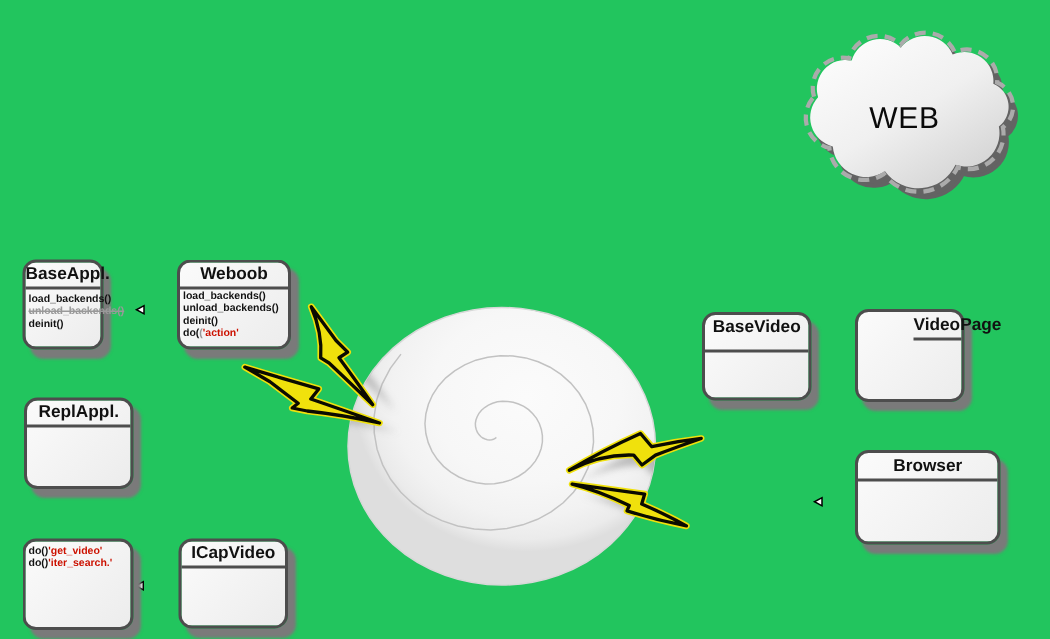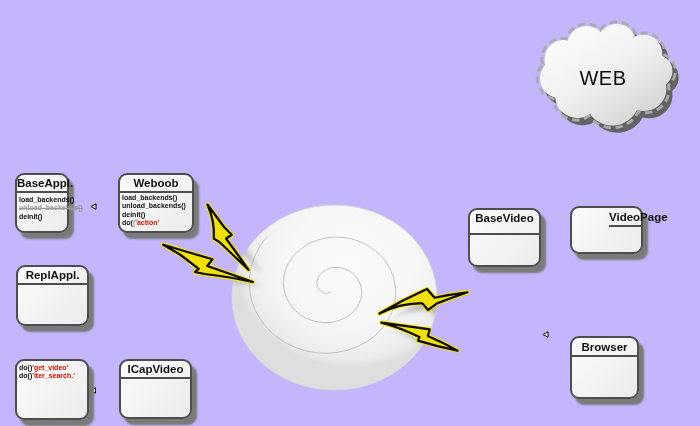--- a/index.html
+++ b/index.html
@@ -1,15 +1,15 @@
 <!DOCTYPE html>
 <html><head><meta charset="utf-8"><style>
 * { margin:0; padding:0; box-sizing:border-box; }
 html,body { width:700px; height:426px; background:#000; overflow:hidden; }
-#stage { position:relative; width:700px; height:426px; background:#c4b5fd;
+#stage { position:relative; width:700px; height:426px; background:#22c55e;
   font-family:"Liberation Sans",sans-serif; }
 .box { position:absolute; border:2.5px solid #4d4d4d; border-radius:9px;
   background:linear-gradient(135deg,#fbfbfb 0%,#ececec 100%);
   box-shadow:5px 6px 2px #7a7a7a; }
 .ttl { display:block; text-align:center; font-weight:bold; font-size:11.5px;
   color:#111; border-bottom:2px solid #4d4d4d; }
 .bdy { display:block; font-weight:bold; font-size:7px; line-height:8.5px; color:#111;
   padding:2.5px 0 0 2px; white-space:nowrap; }
 .gray { color:#999; text-decoration:line-through; }
 .red { color:#cc1100; }
@@ -89,18 +89,18 @@
 </div>
 <div class="box" style="left:15px;top:359px;width:74px;height:61px;">
  <span class="bdy">do()<span class="red">'get_video'</span><br>do()<span class="red">'iter_search.'</span></span>
 </div>
 <div class="box" style="left:119px;top:359px;width:73px;height:60px;">
  <span class="ttl" style="height:17.5px;line-height:17px;">ICapVideo</span>
 </div>
 <div class="box" style="left:468px;top:208px;width:73px;height:59px;">
  <span class="ttl" style="height:25px;line-height:17px;">BaseVideo</span>
 </div>
-<div class="box" style="left:570px;top:206px;width:73px;height:48px;padding-left:37px;">
+<div class="box" style="left:570px;top:206px;width:73px;height:62px;padding-left:37px;">
  <span class="ttl" style="height:18.5px;line-height:18px;">VideoPage</span>
 </div>
-<div class="box" style="left:570px;top:300px;width:69px;height:63px;margin-top:36px;">
+<div class="box" style="left:570px;top:300px;width:97px;height:63px;">
  <span class="ttl" style="height:19px;line-height:18.5px;">Browser</span>
 </div>
 </div>
 </body></html>

